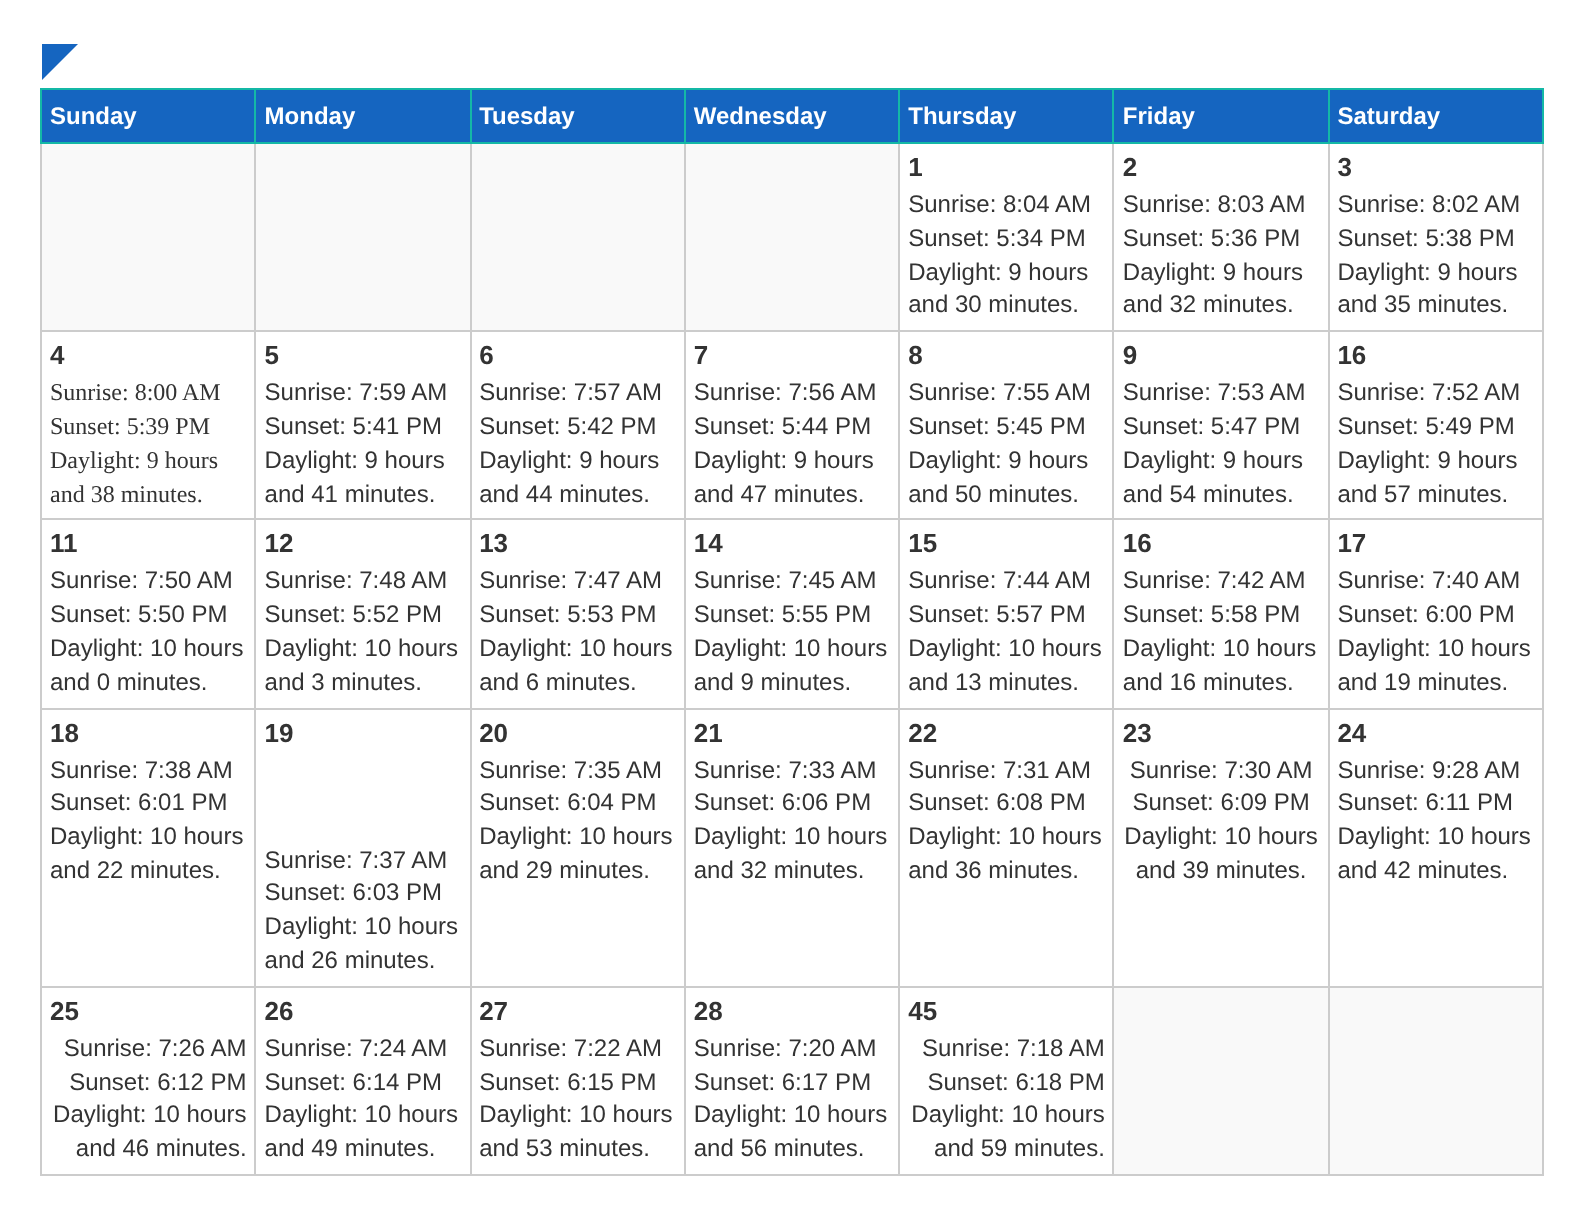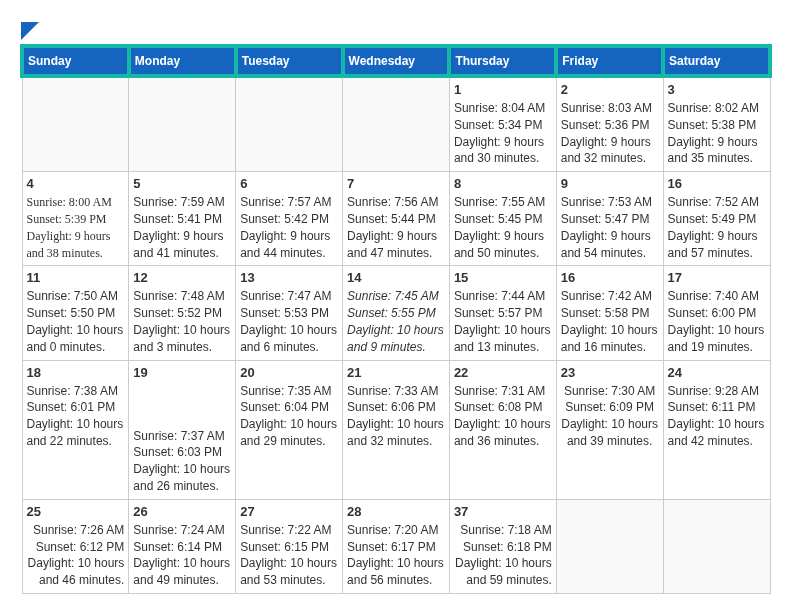--- a/index.html
+++ b/index.html
@@ -47,21 +47,21 @@
       border-collapse: collapse;
       table-layout: fixed;
     }
     th {
       background-color: #1565c0;
       color: #fff;
       font-size: 12px;
       font-weight: bold;
       padding: 6px 4px;
       text-align: left;
-      border: 4px solid #14b8a6;
+      border: 1px solid #14b8a6;
     }
     td {
       border: 1px solid #ccc;
       vertical-align: top;
       padding: 4px;
       font-size: 10px;
       color: #333;
       height: 85px;
       background: #fff;
     }
@@ -209,21 +209,21 @@
         </td>
         <td>
           <div class="day-number">13</div>
           <div class="day-info" style="white-space: pre-line;">Sunrise: 7:47 AM
 Sunset: 5:53 PM
 Daylight: 10 hours
 and 6 minutes.</div>
         </td>
         <td>
           <div class="day-number">14</div>
-          <div class="day-info" style="white-space: pre-line; font-style: italic;">Sunrise: 7:45 AM
+          <div class="day-info" style="white-space: pre-line;">Sunrise: 7:45 AM
 Sunset: 5:55 PM
 Daylight: 10 hours
 and 9 minutes.</div>
         </td>
         <td>
           <div class="day-number">15</div>
           <div class="day-info" style="white-space: pre-line;">Sunrise: 7:44 AM
 Sunset: 5:57 PM
 Daylight: 10 hours
 and 13 minutes.</div>
@@ -317,21 +317,21 @@
 and 53 minutes.</div>
         </td>
         <td>
           <div class="day-number">28</div>
           <div class="day-info" style="white-space: pre-line;">Sunrise: 7:20 AM
 Sunset: 6:17 PM
 Daylight: 10 hours
 and 56 minutes.</div>
         </td>
         <td>
-          <div class="day-number">37</div>
+          <div class="day-number">45</div>
           <div class="day-info" style="white-space: pre-line; text-align: right;">Sunrise: 7:18 AM
 Sunset: 6:18 PM
 Daylight: 10 hours
 and 59 minutes.</div>
         </td>
         <td class="empty"></td>
         <td class="empty"></td>
       </tr>
     </tbody>
 </table>

